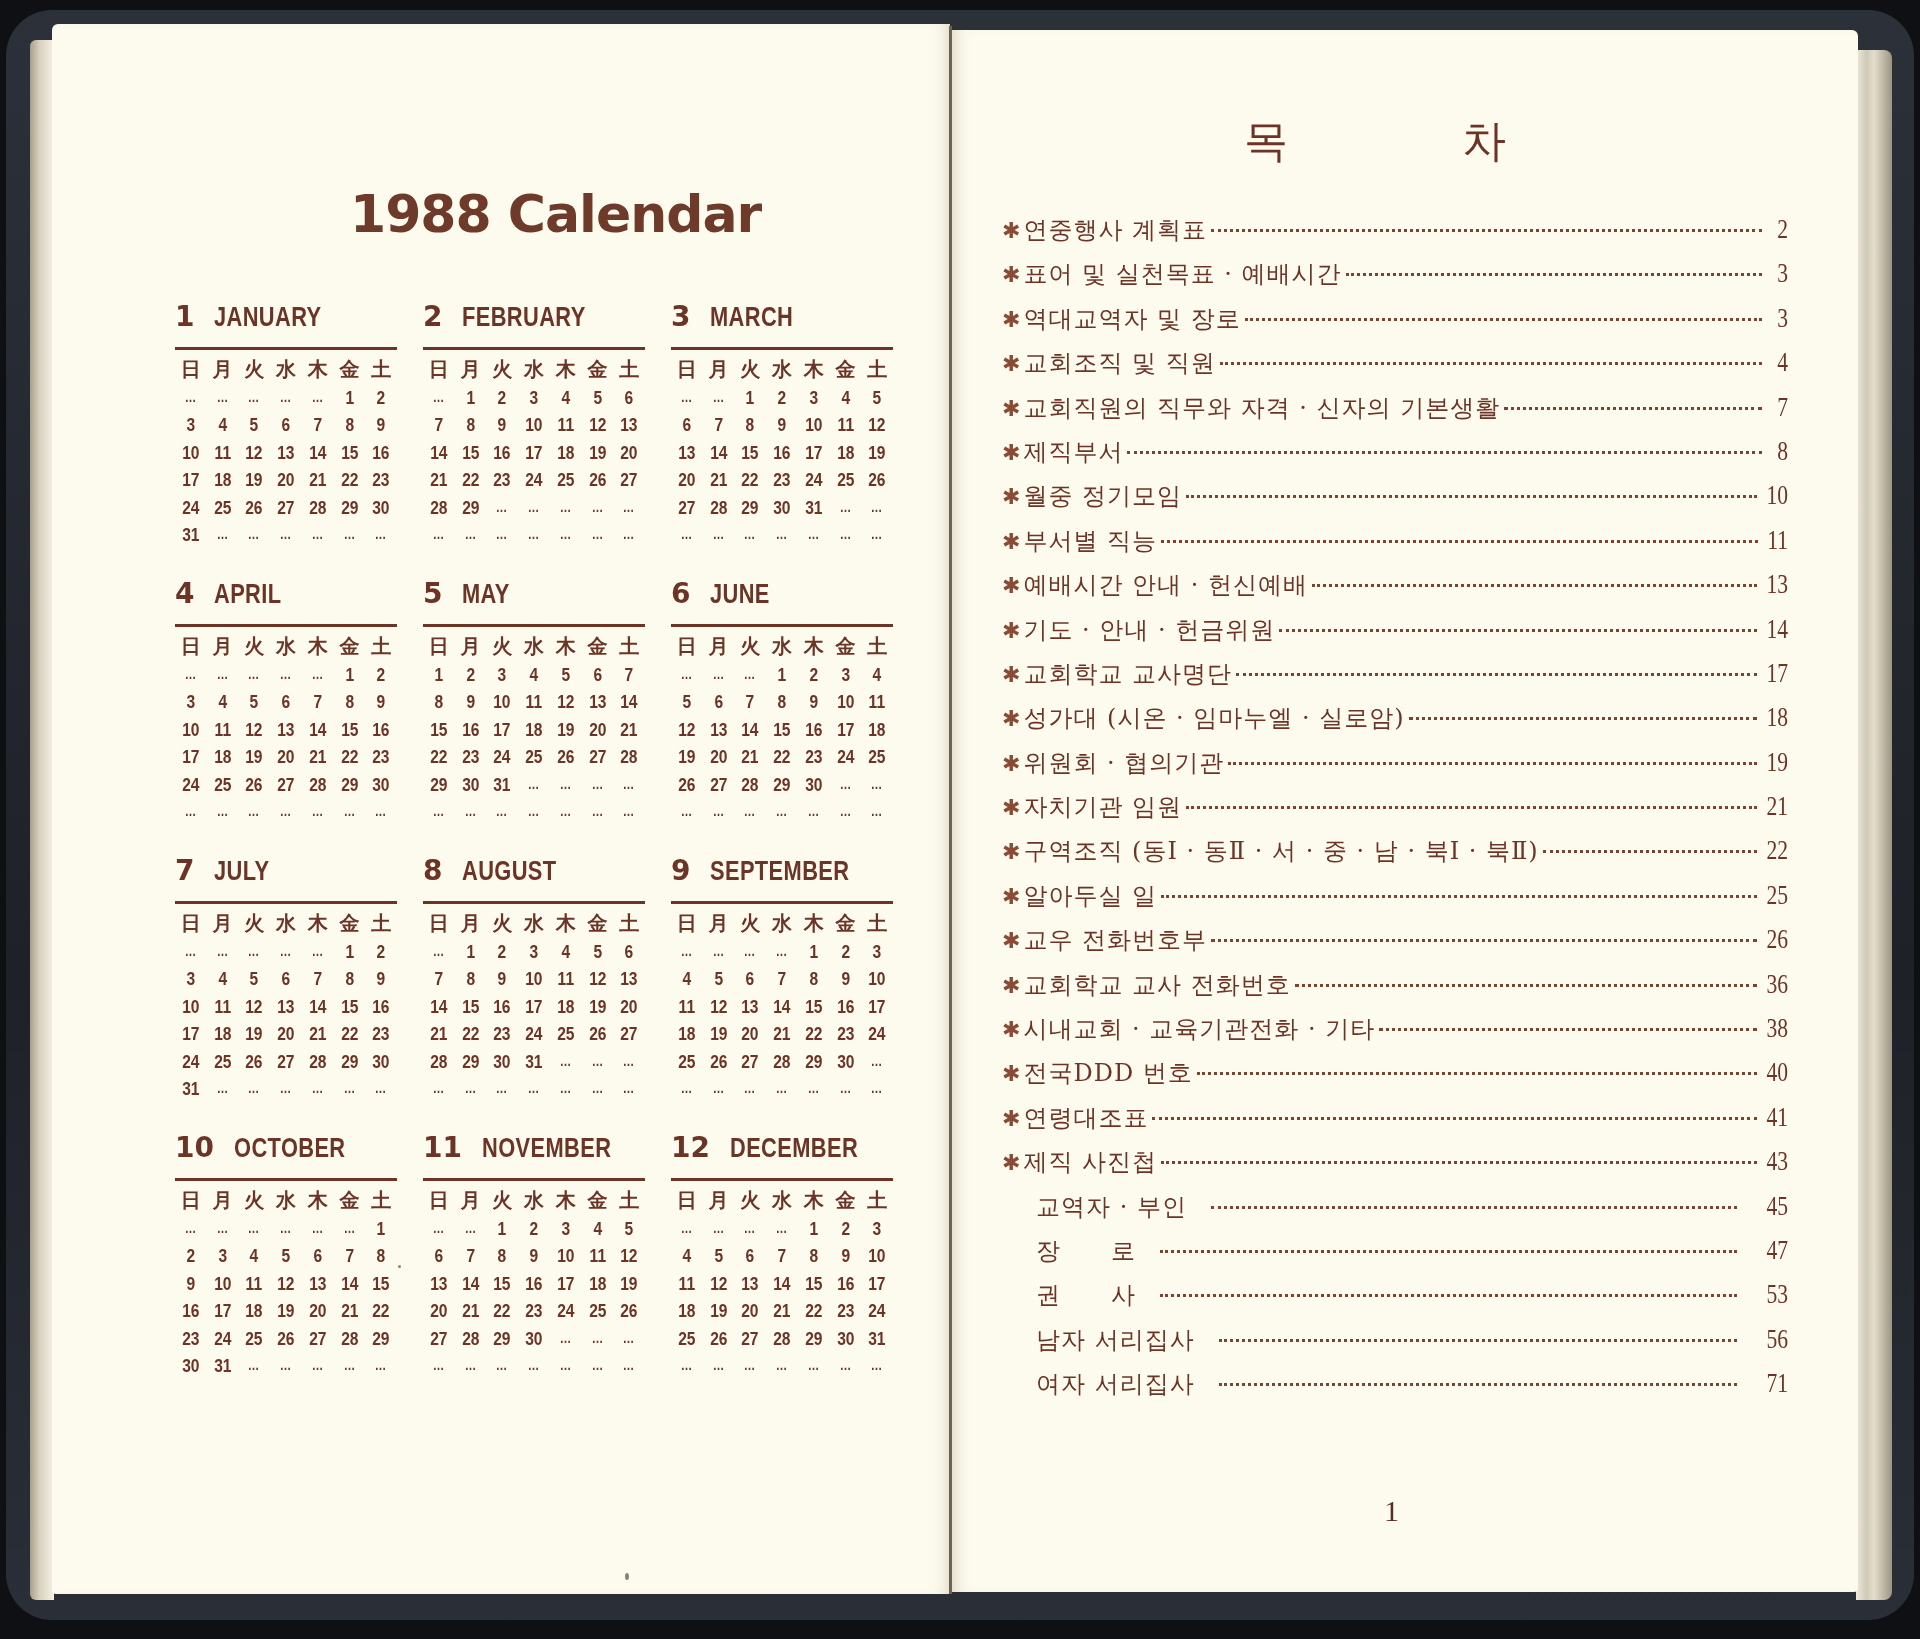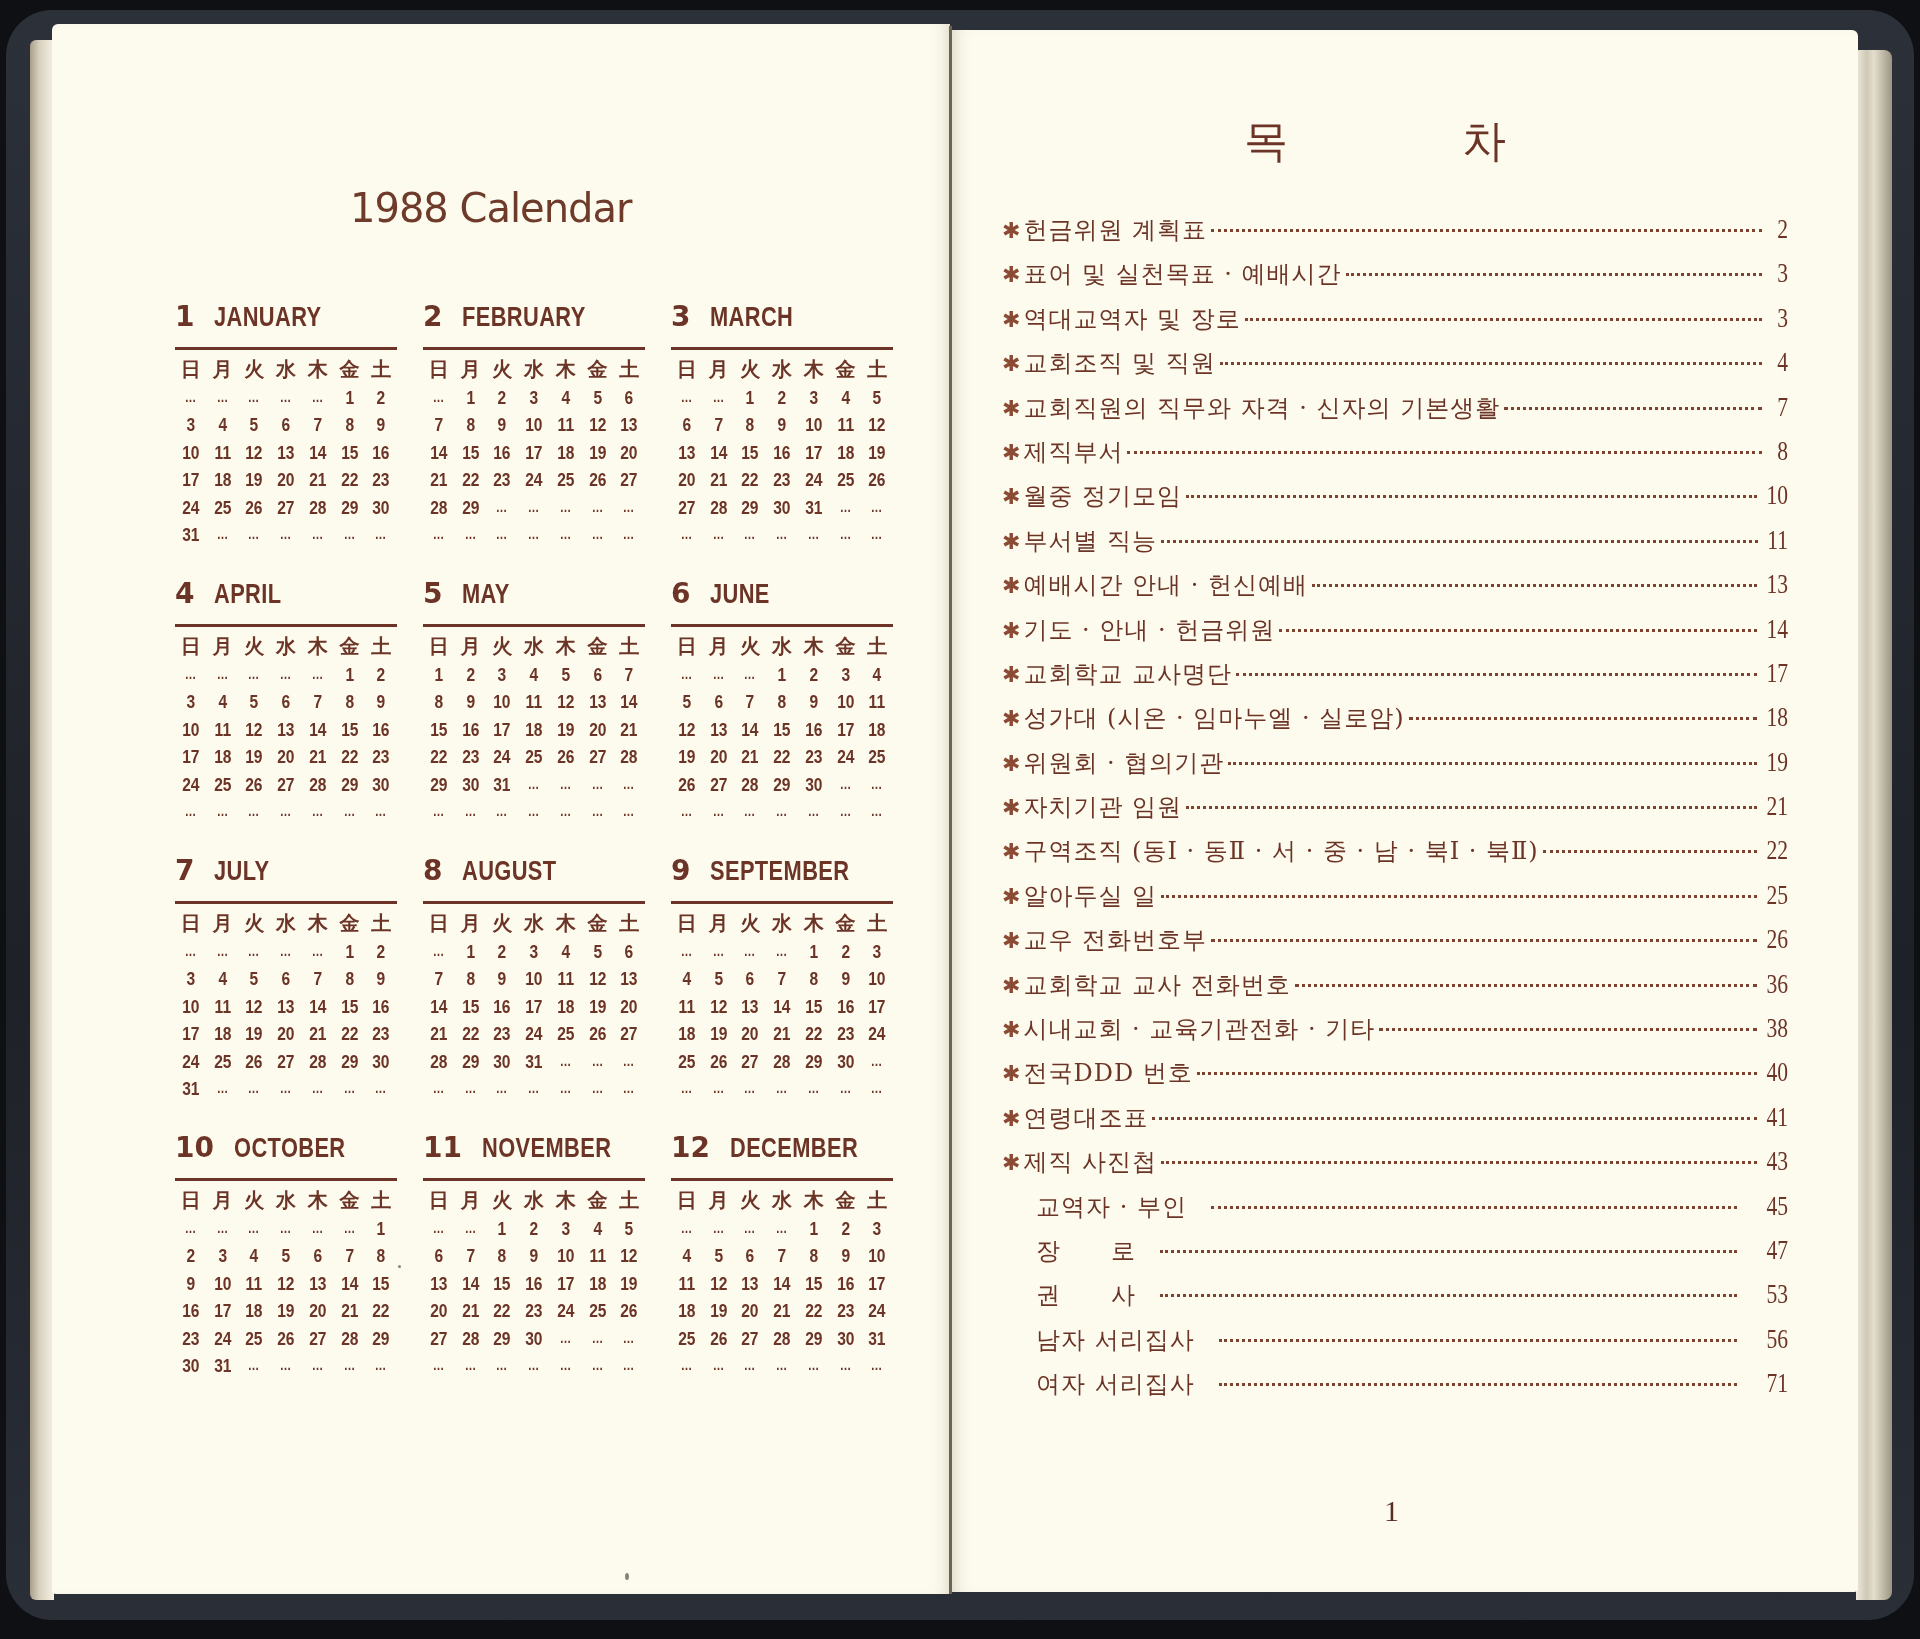--- a/index.html
+++ b/index.html
@@ -32,22 +32,23 @@
   .page-right { left: 952px; width: 906px; top: 30px; height: 1562px; border-radius: 0 6px 4px 0; box-shadow: inset 14px 0 18px -14px rgba(120,110,80,0.35); }
   .spine {
     position: absolute; left: 949px; top: 26px; width: 3px; height: 1568px;
     background: #6d6552;
   }
 
   
   .cal-title {
     position: absolute; left: 350px; top: 188px;
     font-family: "DejaVu Sans", sans-serif;
-    font-size: 40px; letter-spacing: -1px; color: #6e3a2a;
+    font-size: 52px; letter-spacing: -1px; color: #6e3a2a;
     line-height: 1;
+    font-weight: bold;
   }
   .month {
     position: absolute; width: 222px;
   }
   .month-head {
     height: 40px; display: flex; align-items: flex-end;
     font-family: "Liberation Sans", sans-serif;
     font-weight: bold; color: #6b3426;
   }
   .month-num { font-size: 28px; margin-right: 20px; font-family: "DejaVu Sans", sans-serif; font-weight: bold; }
@@ -805,21 +806,21 @@
     </div>
   </div>
 
 <div class="toc-title">
   <span style="left:4px">목</span>
   <span style="left:222px">차</span>
 </div>
 <div class="toc-list" id="toc">
     <div class="toc-row">
       <span class="toc-star">✱</span>
-      <span class="toc-label">헌금위원 계획표</span>
+      <span class="toc-label">연중행사 계획표</span>
       <span class="toc-leader"></span>
       <span class="toc-page">2</span>
     </div>
     <div class="toc-row">
       <span class="toc-star">✱</span>
       <span class="toc-label">표어 및 실천목표 · 예배시간</span>
       <span class="toc-leader"></span>
       <span class="toc-page">3</span>
     </div>
     <div class="toc-row">

